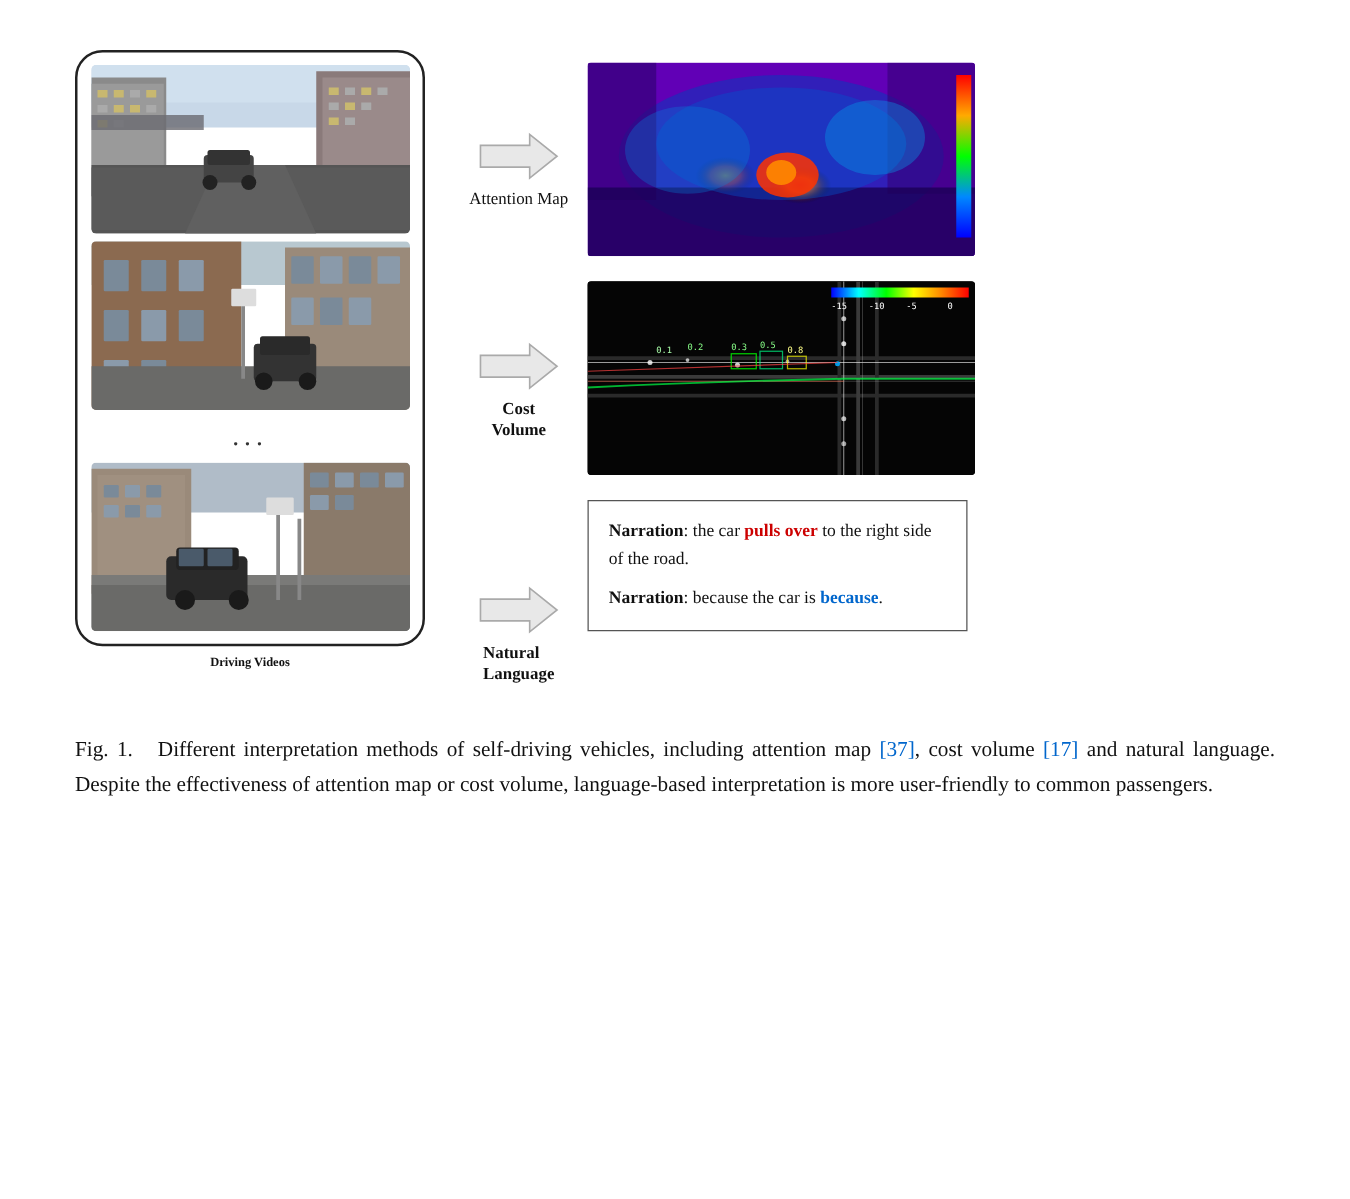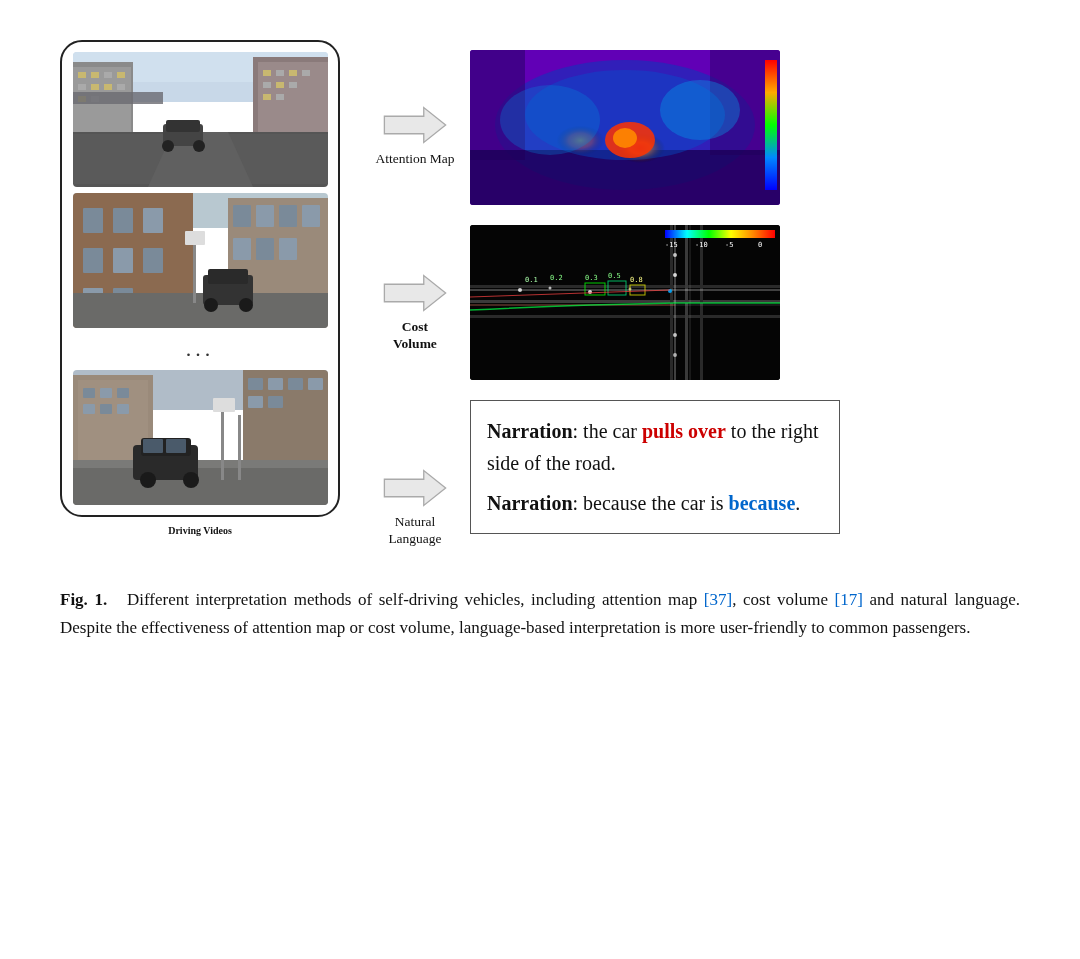--- a/index.html
+++ b/index.html
@@ -89,25 +89,25 @@
       width: 310px;
       height: 155px;
       border-radius: 3px;
       overflow: hidden;
       background: #000;
       position: relative;
     }
 
     
     .natural-language-box {
-      width: 370px;
+      width: 304px;
       border: 1.5px solid #555;
       padding: 14px 16px;
       background: #fff;
-      font-size: 20px;
+      font-size: 14px;
       line-height: 1.6;
       color: #111;
     }
 
     .nl-narration {
       margin-bottom: 8px;
     }
 
     .nl-bold {
       font-weight: bold;
@@ -363,21 +363,21 @@
           <div class="arrow-label">
             <span style="display:block;text-align:center;font-weight:bold;font-size:13.5px;line-height:1.3;font-family:Liberation Serif, serif;">Cost<br>Volume</span>
           </div>
         </div>
 
         <div class="arrow-row arrow-row-3">
           <svg class="arrow-svg" viewBox="0 0 80 50" xmlns="http://www.w3.org/2000/svg">
             <polygon points="5,15 50,15 50,5 75,25 50,45 50,35 5,35" fill="#e8e8e8" stroke="#aaaaaa" stroke-width="1.5"></polygon>
           </svg>
           <div class="arrow-label">
-            <span style="display:block;text-align:center;font-weight:normal;font-size:13.5px;line-height:1.3;">Natural<br>Language</span>
+            <span style="display:block;text-align:left;font-weight:bold;font-size:13.5px;line-height:1.3;">Natural<br>Language</span>
           </div>
         </div>
       </div>
 
       <div class="outputs-col">
 
         <div class="attention-map-img">
           <svg width="310" height="155" viewBox="0 0 310 155" xmlns="http://www.w3.org/2000/svg">
             <defs>
               <radialGradient id="hotspot1" cx="55%" cy="60%" r="25%">
@@ -498,17 +498,17 @@
             <span class="nl-bold">Narration</span><span>: because the car is </span><span class="nl-blue">because</span><span>.</span>
           </div>
         </div>
 
       </div>
     </div>
   </div>
 
   <div class="caption-area">
     <p class="caption-text">
-      <span style="font-weight:bold;">Fig. 1.</span>&nbsp;&nbsp;&nbsp;Different interpretation methods of self-driving vehicles, including attention map <span class="caption-ref">[37]</span>, cost volume <span class="caption-ref">[17]</span> and natural language. Despite the effectiveness of attention map or cost volume, language-based interpretation is more user-friendly to common passengers.
+      <span style="font-weight:normal;">Fig. 1.</span>&nbsp;&nbsp;&nbsp;Different interpretation methods of self-driving vehicles, including attention map <span class="caption-ref">[37]</span>, cost volume <span class="caption-ref">[17]</span> and natural language. Despite the effectiveness of attention map or cost volume, language-based interpretation is more user-friendly to common passengers.
     </p>
   </div>
 
 </div>
 
 </body></html>

